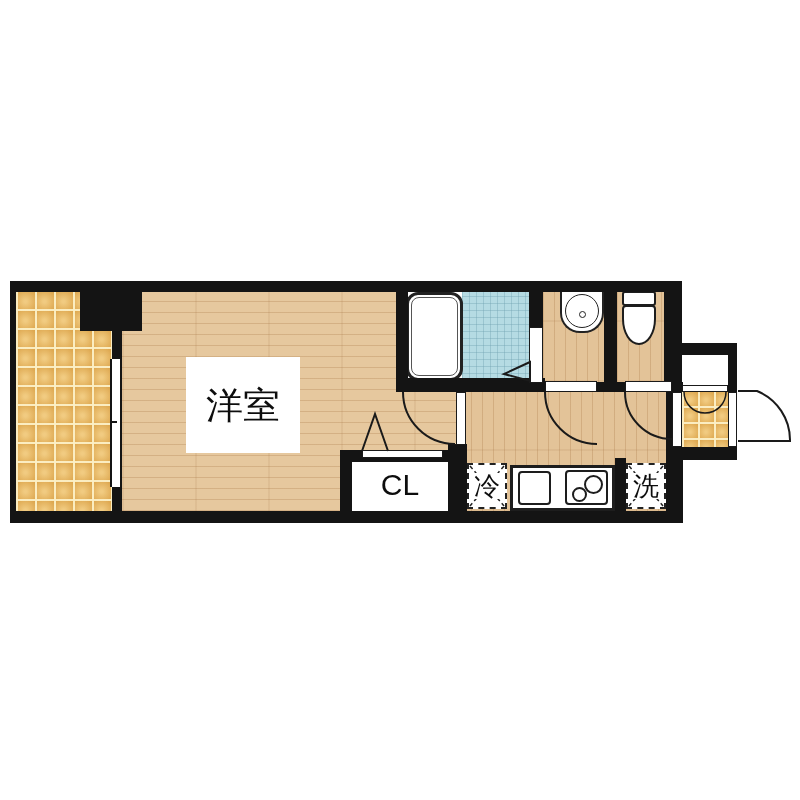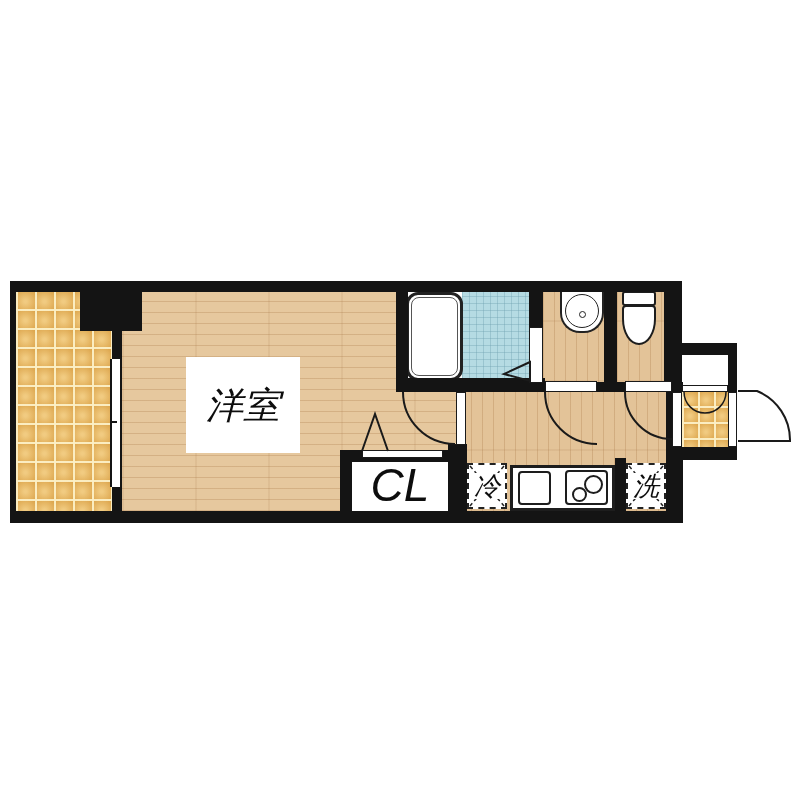--- a/index.html
+++ b/index.html
@@ -6,21 +6,21 @@
   #canvas{position:relative;width:800px;height:800px;background:#ffffff;overflow:hidden;
           font-family:"Liberation Sans","DejaVu Sans",sans-serif;}
   .abs{position:absolute;}
   
   .floor{z-index:1;}
   .fx{z-index:2;}
   .svg-low{z-index:3;}
   .wall{z-index:4;background:#141414;}
   .thr{z-index:5;background:#ffffff;border:1px solid #1a1a1a;box-sizing:border-box;}
   .svg-top{z-index:6;}
-  .txt{z-index:7;font-style:italic;}
+  .txt{z-index:7;}
   
   .wood-h{background-color:#e6c89e;
     background-image:
       repeating-linear-gradient(0deg, rgba(165,115,65,.28) 0 1px, rgba(165,115,65,0) 1px 11px),
       repeating-linear-gradient(90deg, rgba(150,100,55,.10) 0 2px, rgba(150,100,55,0) 2px 73px);}
   .wood-v{background-color:#e3c398;
     background-image:
       repeating-linear-gradient(90deg, rgba(165,115,65,.28) 0 1px, rgba(165,115,65,0) 1px 11px),
       repeating-linear-gradient(0deg, rgba(150,100,55,.10) 0 2px, rgba(150,100,55,0) 2px 60px);}
   .tile-lg{background-color:#e9bd6d;
@@ -131,21 +131,21 @@
     <path d="M 738 391 L 757 391 A 53 53 0 0 1 790 441 L 738 441" stroke="#1a1a1a" stroke-width="2" fill="none"></path>
     <path d="M 684 392 A 21 21 0 0 0 705 413 A 21 21 0 0 0 726 392" stroke="#1a1a1a" stroke-width="1.5" fill="none"></path>
     <path d="M 362 451 L 375 414 L 388 451" stroke="#1a1a1a" stroke-width="2" fill="none"></path>
     <path d="M 530 362 L 504 374 L 530 381 Z" stroke="#1a1a1a" stroke-width="2" fill="none"></path>
   </svg>
 
   <div class="abs txt label-center" style="left:186px;top:357px;width:114px;height:96px;flex-direction:column;font-size:37px;line-height:45px;">
     <span>洋室</span>
   </div>
 
-  <div class="abs txt label-center" style="left:352px;top:460px;width:96px;height:49px;font-size:46px;">
+  <div class="abs txt label-center" style="left:352px;top:460px;width:96px;height:49px;font-size:30px;">
     <span>CL</span>
   </div>
 
   <div class="abs txt label-center" style="left:467px;top:463px;width:40px;height:46px;font-size:26px;">
     <span class="kanji-badge">冷</span>
   </div>
 
   <div class="abs txt label-center" style="left:626px;top:463px;width:40px;height:46px;font-size:26px;">
     <span class="kanji-badge">洗</span>
   </div>

